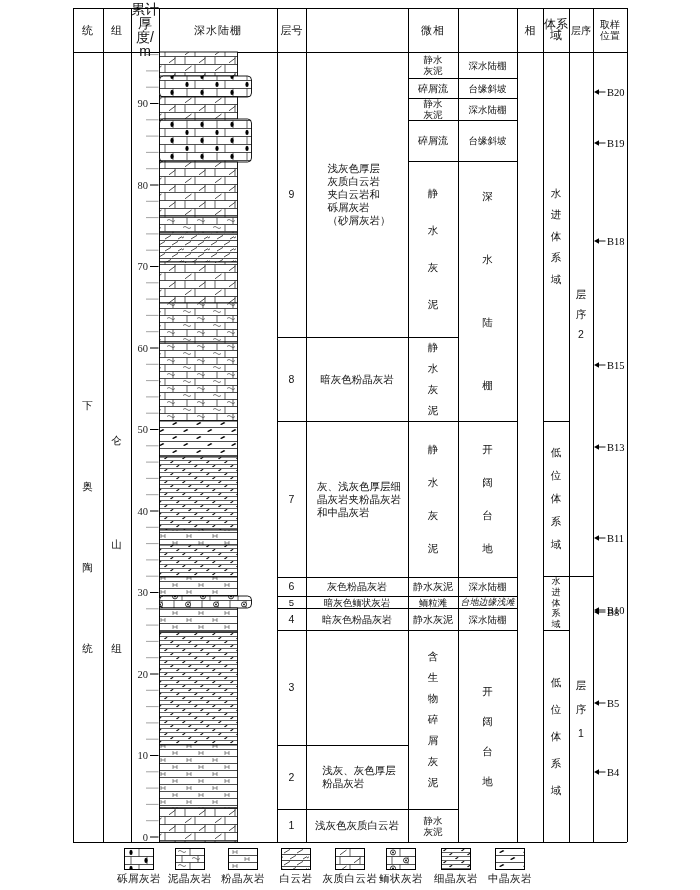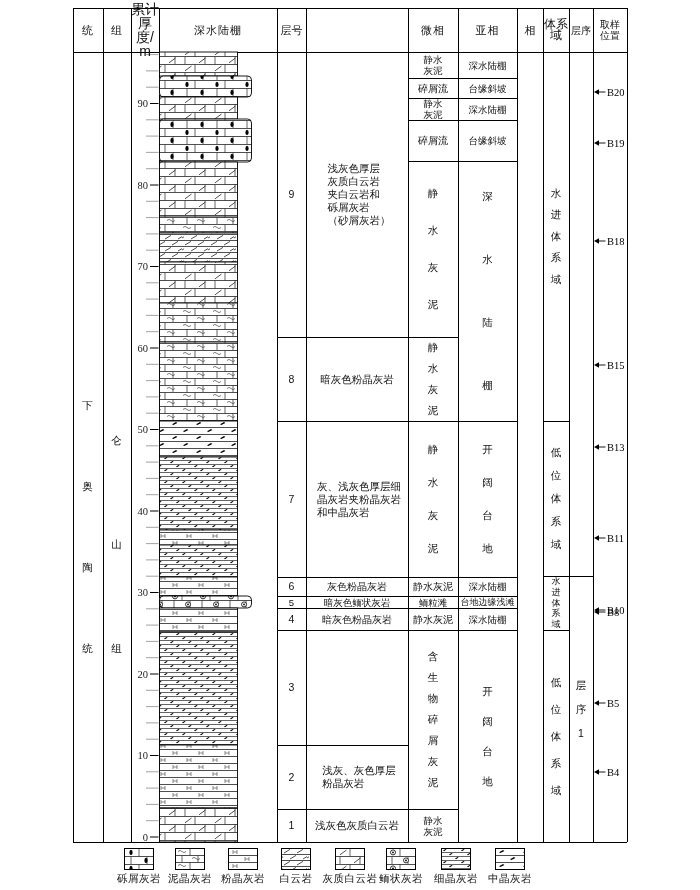--- a/index.html
+++ b/index.html
@@ -5,21 +5,21 @@
   html,body{margin:0;padding:0;background:#fff;}
   #stage{position:relative;width:700px;height:890px;background:#fff;overflow:hidden;
          font-family:"Liberation Sans","DejaVu Sans",sans-serif;color:#111;}
   #diagram{position:absolute;left:0;top:0;pointer-events:none;}
   .cell{position:absolute;display:flex;align-items:center;justify-content:center;
         font-size:10.5px;line-height:13px;color:#111;text-align:center;}
   .pre{white-space:pre-line;}
   .left{text-align:left;}
   .hdr{font-size:11px;letter-spacing:1px;}
   .sm{font-size:9.5px;line-height:11px;}
-  .xs{font-size:9px;line-height:10.5px;}
+  .xs{font-size:9px;line-height:10.5px;font-style:italic;}
   .v{word-break:break-all;width:13px;text-align:center;white-space:normal;}
   .vabs{position:absolute;word-break:break-all;width:13px;text-align:center;font-size:10.5px;}
   .smp{position:absolute;left:594px;height:14px;display:flex;align-items:center;
        font-family:"Liberation Serif","DejaVu Serif",serif;font-size:10.5px;color:#000;}
   .smp svg{margin-right:1px;}
   .leg-item{position:absolute;top:848px;width:56px;display:flex;flex-direction:column;align-items:center;}
   .leg-item .lab{font-size:10.5px;margin-top:2px;letter-spacing:0.5px;white-space:nowrap;}
 </style>
 </head>
 <body>
@@ -199,21 +199,20 @@
   </svg>
 
   <div class="cell hdr" style="left:73px;top:8px;width:30px;height:44px">统</div>
   <div class="cell hdr" style="left:103px;top:8px;width:28px;height:44px">组</div>
   <div class="cell pre" style="left:131px;top:8px;width:28px;height:44px;font-size:14px;line-height:14px">累计
 厚度/
 m</div>
   <div class="cell hdr" style="left:159px;top:8px;width:118px;height:44px">深水陆棚</div>
   <div class="cell hdr" style="left:277px;top:8px;width:29px;height:44px;letter-spacing:0">层号</div>
   <div class="cell hdr" style="left:408px;top:8px;width:50px;height:44px">微相</div>
-  <div class="cell hdr" style="left:458px;top:8px;width:59px;height:44px">亚相</div>
   <div class="cell hdr" style="left:517px;top:8px;width:26px;height:44px;letter-spacing:0">相</div>
   <div class="cell pre" style="left:543px;top:8px;width:26px;height:44px;font-size:12px;line-height:11.5px">体系
 域</div>
   <div class="cell" style="left:569px;top:8px;width:24px;height:44px;font-size:10px">层序</div>
   <div class="cell pre" style="left:593px;top:8px;width:34px;height:44px;font-size:10px;line-height:11.5px">取样
 位置</div>
 
   <div class="vabs" style="left:81px;top:365px;line-height:81px">下奥陶统</div>
   <div class="vabs" style="left:110px;top:388px;line-height:104px">仑山组</div>
 
@@ -291,20 +290,23 @@
   <div class="cell" style="left:543px;top:421px;width:26px;height:155px">
       <div class="v" style="line-height:23px">低位体系域</div>
     </div>
   <div class="cell" style="left:543px;top:576px;width:26px;height:54px">
       <div class="v" style="line-height:10.8px;font-size:9px;width:10px">水进体系域</div>
     </div>
   <div class="cell" style="left:543px;top:630px;width:26px;height:212px">
       <div class="v" style="line-height:27px">低位体系域</div>
     </div>
 
+  <div class="cell" style="left:569px;top:52px;width:24px;height:524px">
+      <div class="v" style="line-height:20px">层序2</div>
+    </div>
   <div class="cell" style="left:569px;top:576px;width:24px;height:266px">
       <div class="v" style="line-height:24px">层序1</div>
     </div>
 
   <div class="smp" style="top:85px">
       <svg width="12" height="8">
         <polygon points="0,4 5,1.2 5,6.8" fill="#000"></polygon>
         <rect x="4.5" y="3.55" width="7" height="0.9" fill="#000"></rect>
       </svg>
       <span>B20</span>

